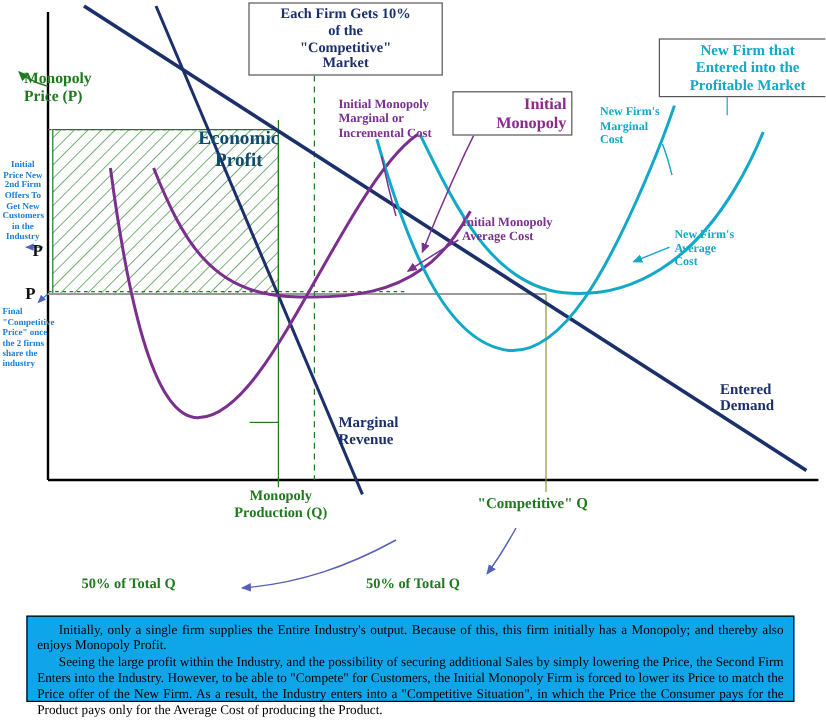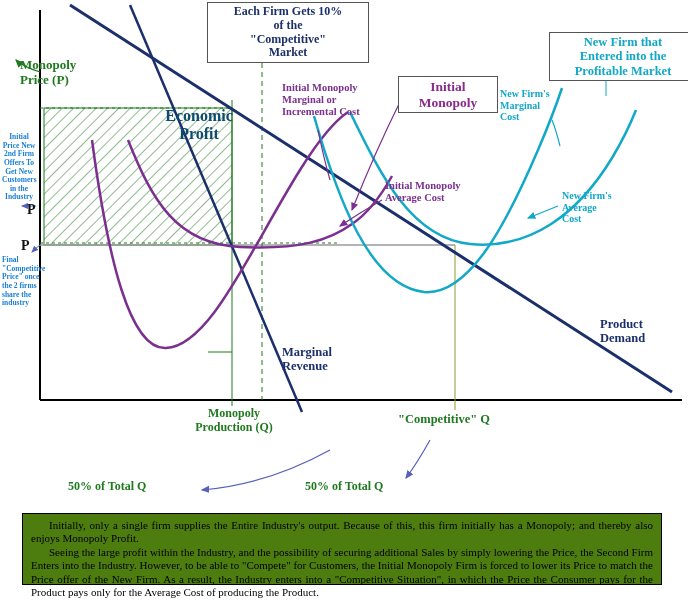--- a/index.html
+++ b/index.html
@@ -60,22 +60,22 @@
   }
   #lbl-economic-profit {
     left: 152px; top: 107px; width: 94px;
     color: #0c4a6e; font-size: 16px; font-weight: bold; text-align: center;
   }
   #lbl-initial-mc {
     left: 282px; top: 82px; width: 106px;
     color: #7b2f8f; font-size: 10.5px; font-weight: bold;
   }
   #lbl-initial-monopoly {
-    left: 398px; top: 76px; width: 90px;
-    color: #8b2a8b; font-size: 13.5px; font-weight: bold; text-align: center;
+    left: 377px; top: 76px; width: 90px;
+    color: #8b2a8b; font-size: 13.5px; font-weight: bold; text-align: right;
   }
   #lbl-initial-ac {
     left: 385px; top: 180px; width: 112px;
     color: #7b2f8f; font-size: 10.5px; font-weight: bold;
   }
   #lbl-new-firm-entered {
     left: 549px; top: 32px; width: 138px;
     color: #12a8c8; font-size: 12.5px; font-weight: bold; text-align: center;
   }
   #lbl-new-firm-mc {
@@ -108,21 +108,21 @@
   }
   #lbl-50-right {
     left: 305px; top: 480px; width: 132px;
     color: #1f7a1f; font-size: 12px; font-weight: bold;
   }
   #caption-box {
     position: absolute;
     left: 22px; top: 513px;
     width: 640px; height: 72px;
     border: 1px solid #000;
-    background: #4d7c0f;
+    background: #0ea5e9;
     box-sizing: border-box;
     padding: 5px 8px 4px 8px;
   }
   #caption-box p {
     margin: 0;
     font-size: 11px;
     color: #000;
     text-indent: 18px;
     line-height: 1.22;
     text-align: justify;
@@ -227,21 +227,21 @@
 Average Cost</div>
   <div class="lbl boxed" id="lbl-new-firm-entered">New Firm that
 Entered into the
 Profitable Market</div>
   <div class="lbl" id="lbl-new-firm-mc">New Firm's
 Marginal
 Cost</div>
   <div class="lbl" id="lbl-new-firm-ac">New Firm's
 Average
 Cost</div>
-  <div class="lbl" id="lbl-consumer-demand">Product
+  <div class="lbl" id="lbl-consumer-demand">Entered
 Demand</div>
   <div class="lbl" id="lbl-marginal-revenue">Marginal
 Revenue</div>
   <div class="lbl" id="lbl-monopoly-q">Monopoly
 Production (Q)</div>
   <div class="lbl" id="lbl-competitive-q">"Competitive" Q</div>
   <div class="lbl" id="lbl-50-left">50% of Total Q</div>
   <div class="lbl" id="lbl-50-right">50% of Total Q</div>
 
   <div id="caption-box">

